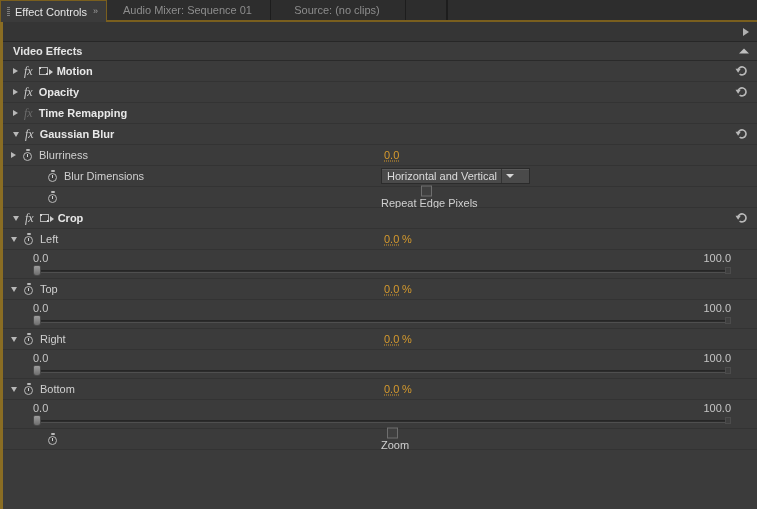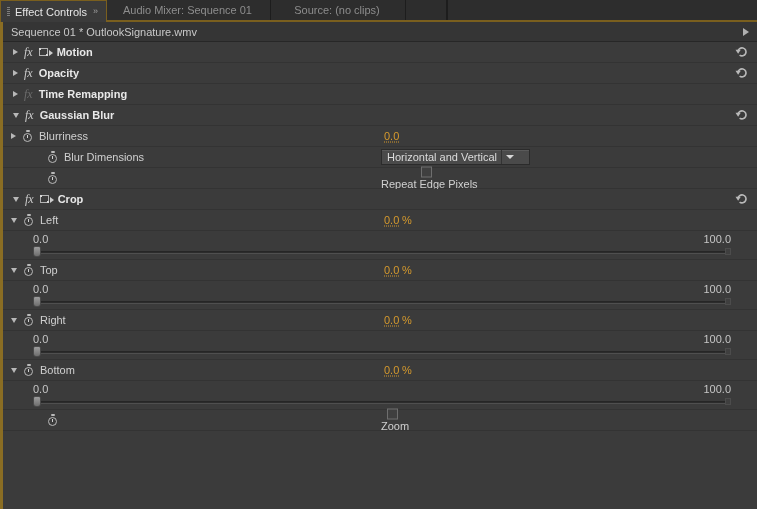--- a/index.html
+++ b/index.html
@@ -428,24 +428,27 @@
 
     <div class="tab" style="width:135px;justify-content:center;">
       <span>Source: (no clips)</span>
     </div>
 
     <div class="tab-spacer"></div>
     <div class="tab-filler"></div>
   </div>
 
   <div class="seqbar">
-    <span>Sequence 01 * OutlookSignature.wmv</span>
     <span class="playarrow"></span>
   </div>
 
+  <div class="veheader">
+    <span>Video Effects</span>
+    <span class="collapse"></span>
+  </div>
 
   <div class="rows">
 
     <div class="row effect ind-0">
       <span class="tri closed"></span>
       <span class="fx">fx</span>
       <span class="xform-icon">
         <span class="bx"></span>
           <span class="ar"></span>
       </span>

